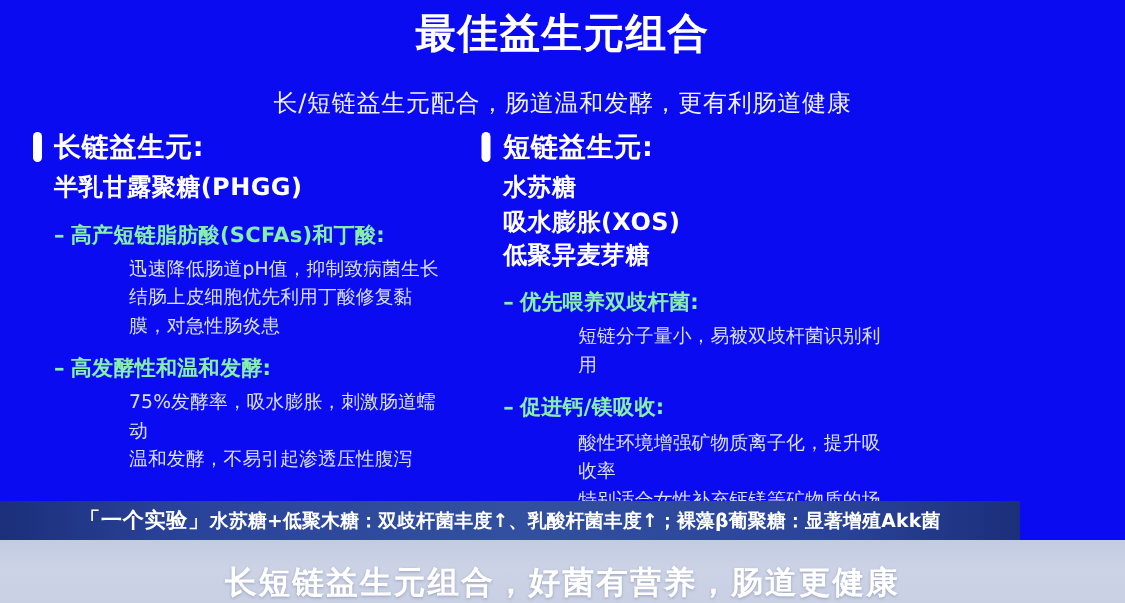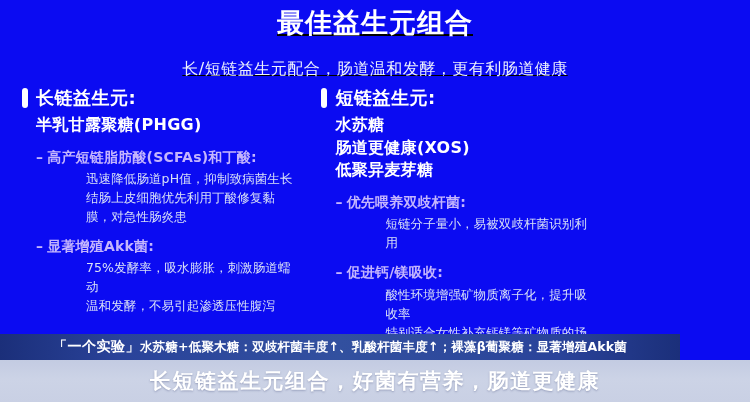--- a/index.html
+++ b/index.html
@@ -14,21 +14,20 @@
     background: #0b0bf2;
     overflow: hidden;
     font-family: "DejaVu Sans", "Liberation Sans", sans-serif;
     -webkit-font-smoothing: antialiased;
   }
 
   
   .header {
     padding-top: 6px;
     text-align: center;
-    text-decoration: underline;
   }
   .main-title {
     font-size: 27px;
     font-weight: bold;
     color: #ffffff;
     letter-spacing: 1px;
     line-height: 1.25;
   }
   .subtitle {
     margin-top: 19px;
@@ -84,21 +83,21 @@
     letter-spacing: 0.3px;
   }
 
   .section {
     margin-top: 11px;
     padding-left: 14px;
   }
   .section-title {
     font-size: 14px;
     font-weight: bold;
-    color: #c4b5fd;
+    color: #86efac;
     letter-spacing: 0.2px;
     line-height: 1.3;
     white-space: nowrap;
   }
   .section-title .dash {
     margin-right: 4px;
   }
   .section-body {
     margin-top: 3px;
     padding-left: 13px;
@@ -146,21 +145,21 @@
   }
 
   
   .footer {
     position: absolute;
     left: 0;
     bottom: 0;
     width: 750px;
     height: 42px;
     display: flex;
-    align-items: center;
+    align-items: flex-end;
     justify-content: center;
     background: linear-gradient(180deg, #c3cbe2 0%, #ccd3e6 45%, #c9d0e4 100%);
   }
   .footer-text {
     font-size: 21px;
     font-weight: bold;
     color: #ffffff;
     letter-spacing: 1.5px;
     text-shadow: 0 1px 2px rgba(90,100,140,0.45);
   }
@@ -192,38 +191,38 @@
           <span class="dash">–</span><span>高产短链脂肪酸(SCFAs)和丁酸:</span>
         </div>
         <div class="section-body">
           <div class="section-line">迅速降低肠道pH值，抑制致病菌生长</div>
           <div class="section-line">结肠上皮细胞优先利用丁酸修复黏膜，对急性肠炎患</div>
         </div>
       </div>
 
       <div class="section">
         <div class="section-title">
-          <span class="dash">–</span><span>显著增殖Akk菌:</span>
+          <span class="dash">–</span><span>高发酵性和温和发酵:</span>
         </div>
         <div class="section-body">
           <div class="section-line">75%发酵率，吸水膨胀，刺激肠道蠕动</div>
           <div class="section-line">温和发酵，不易引起渗透压性腹泻</div>
         </div>
       </div>
     </div>
 
     <div class="col col-right">
       <div class="col-head">
         <span class="bar"></span>
         <span class="col-head-label">短链益生元:</span>
       </div>
 
       <div class="ingredients">
         <div class="ingredient">水苏糖</div>
-        <div class="ingredient">肠道更健康(XOS)</div>
+        <div class="ingredient">吸水膨胀(XOS)</div>
         <div class="ingredient">低聚异麦芽糖</div>
       </div>
 
       <div class="section">
         <div class="section-title">
           <span class="dash">–</span><span>优先喂养双歧杆菌:</span>
         </div>
         <div class="section-body">
           <div class="section-line">短链分子量小，易被双歧杆菌识别利用</div>
         </div>

